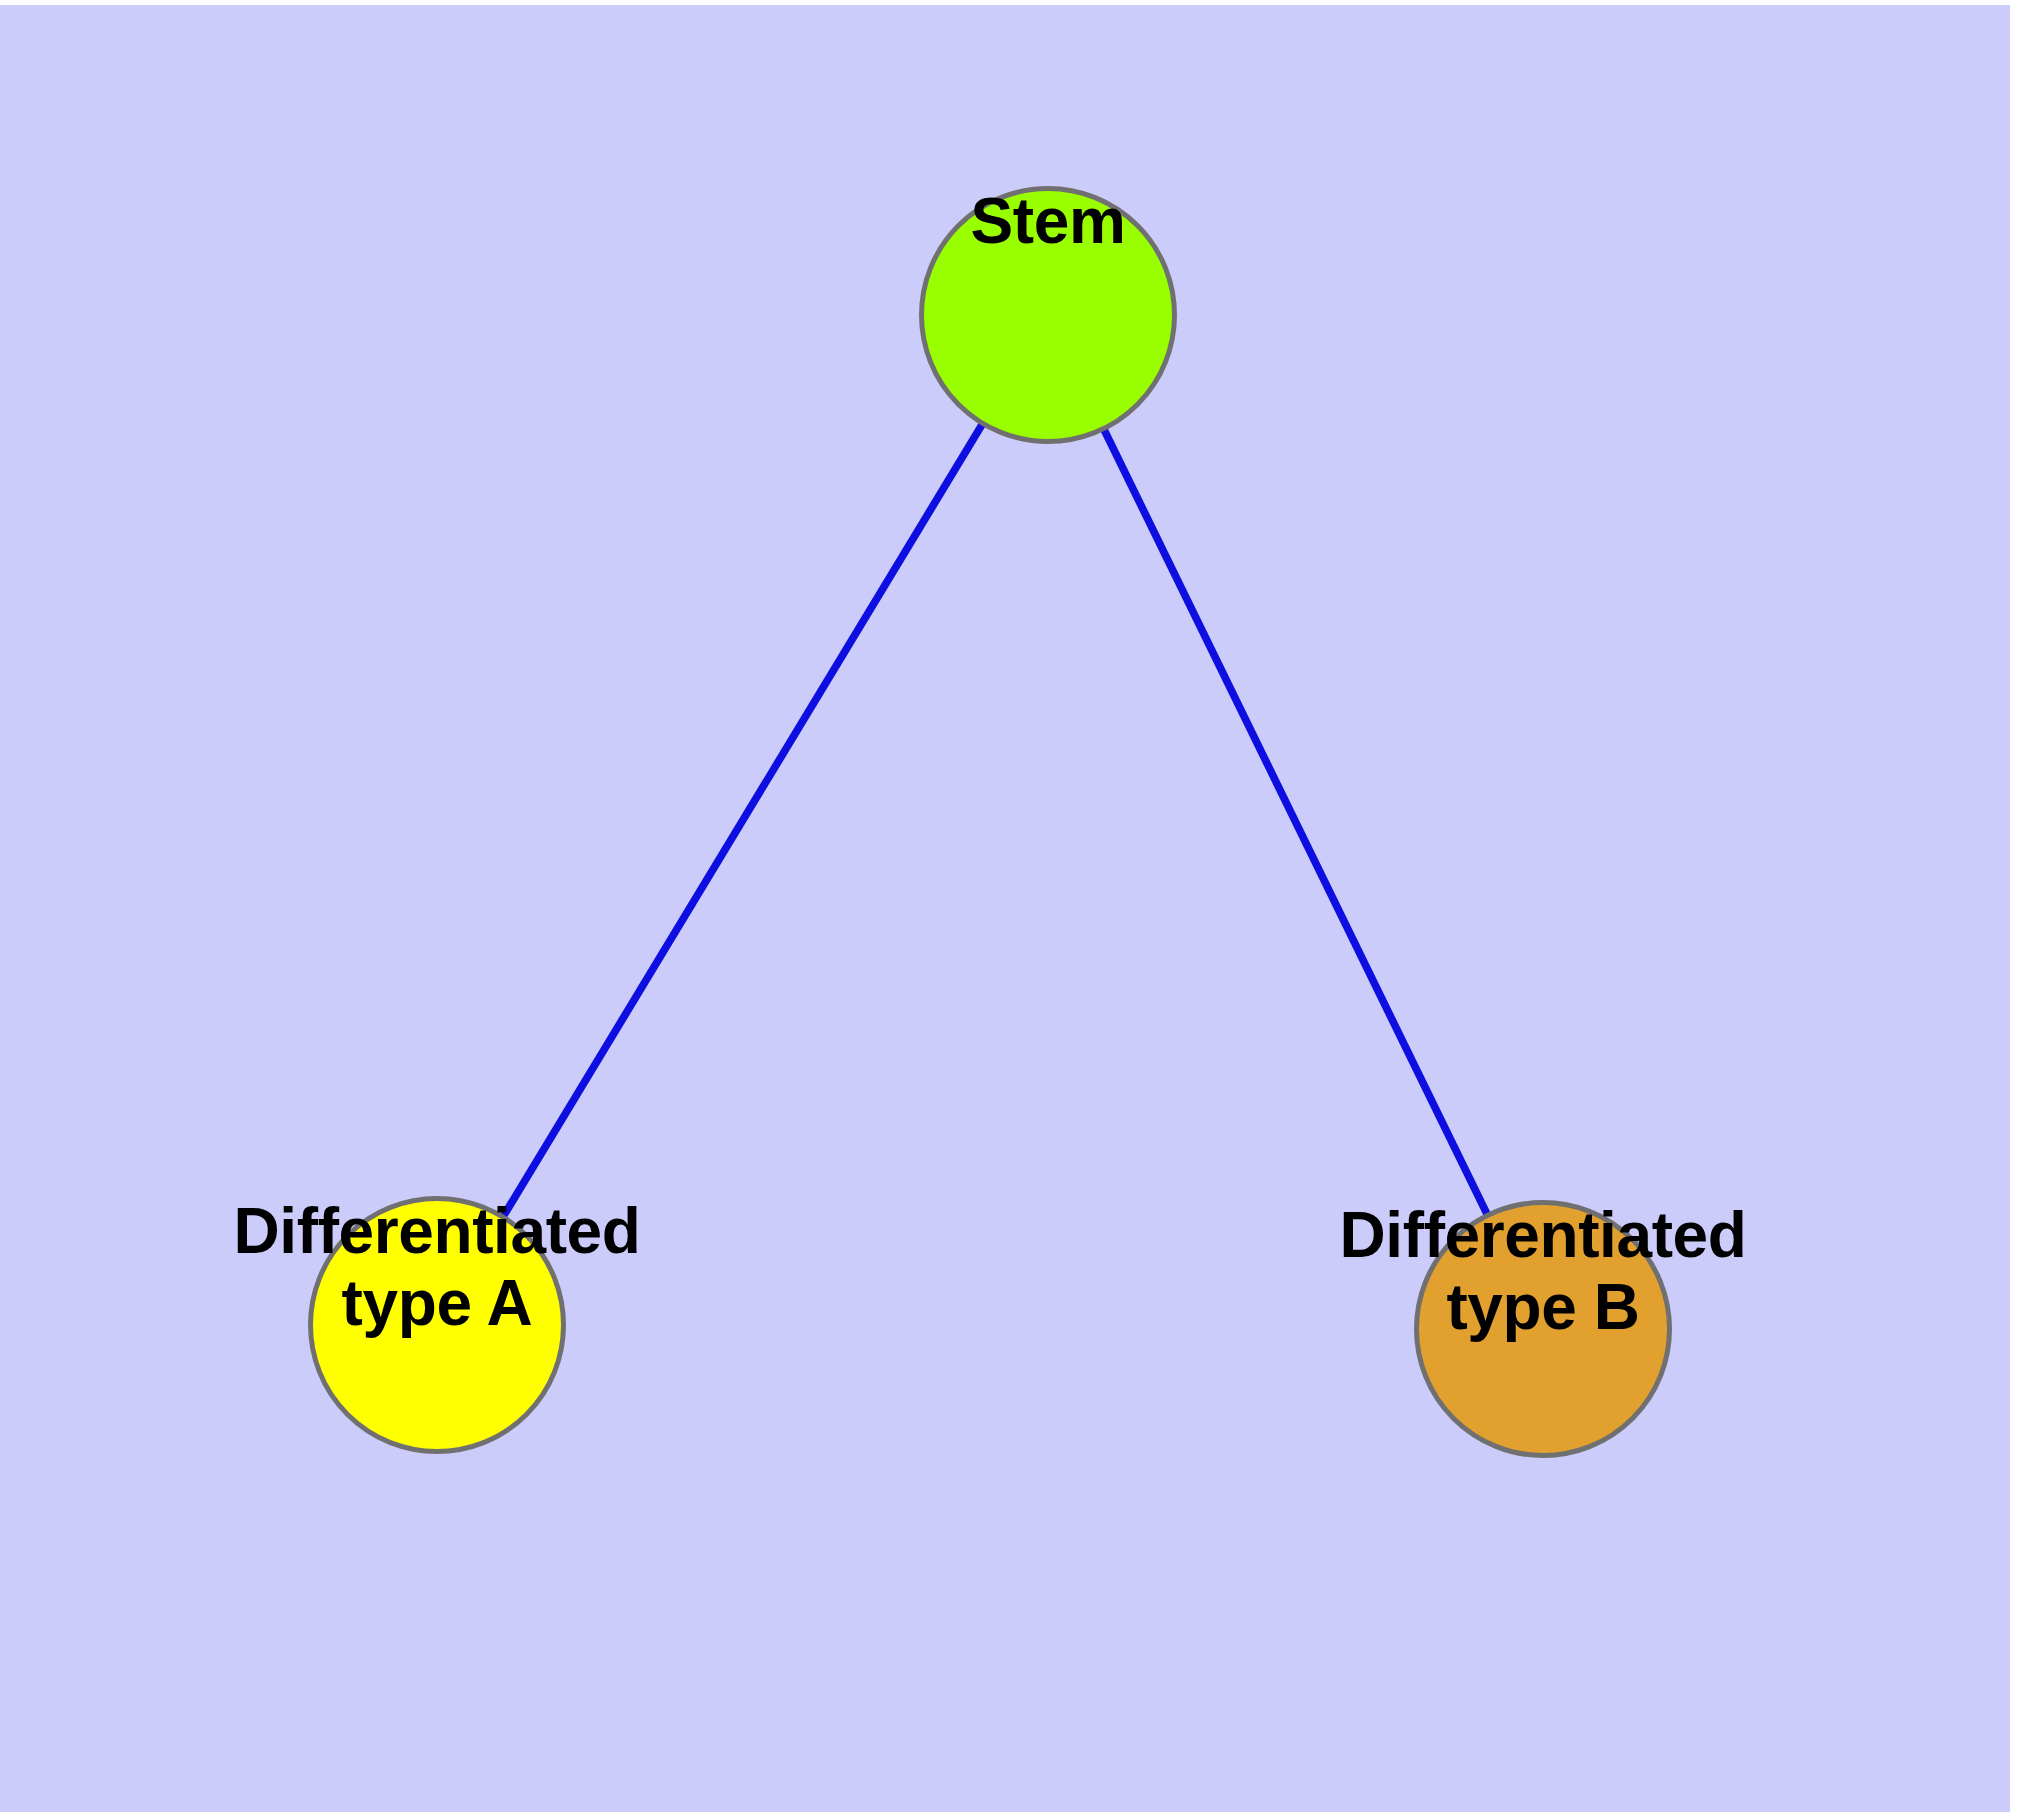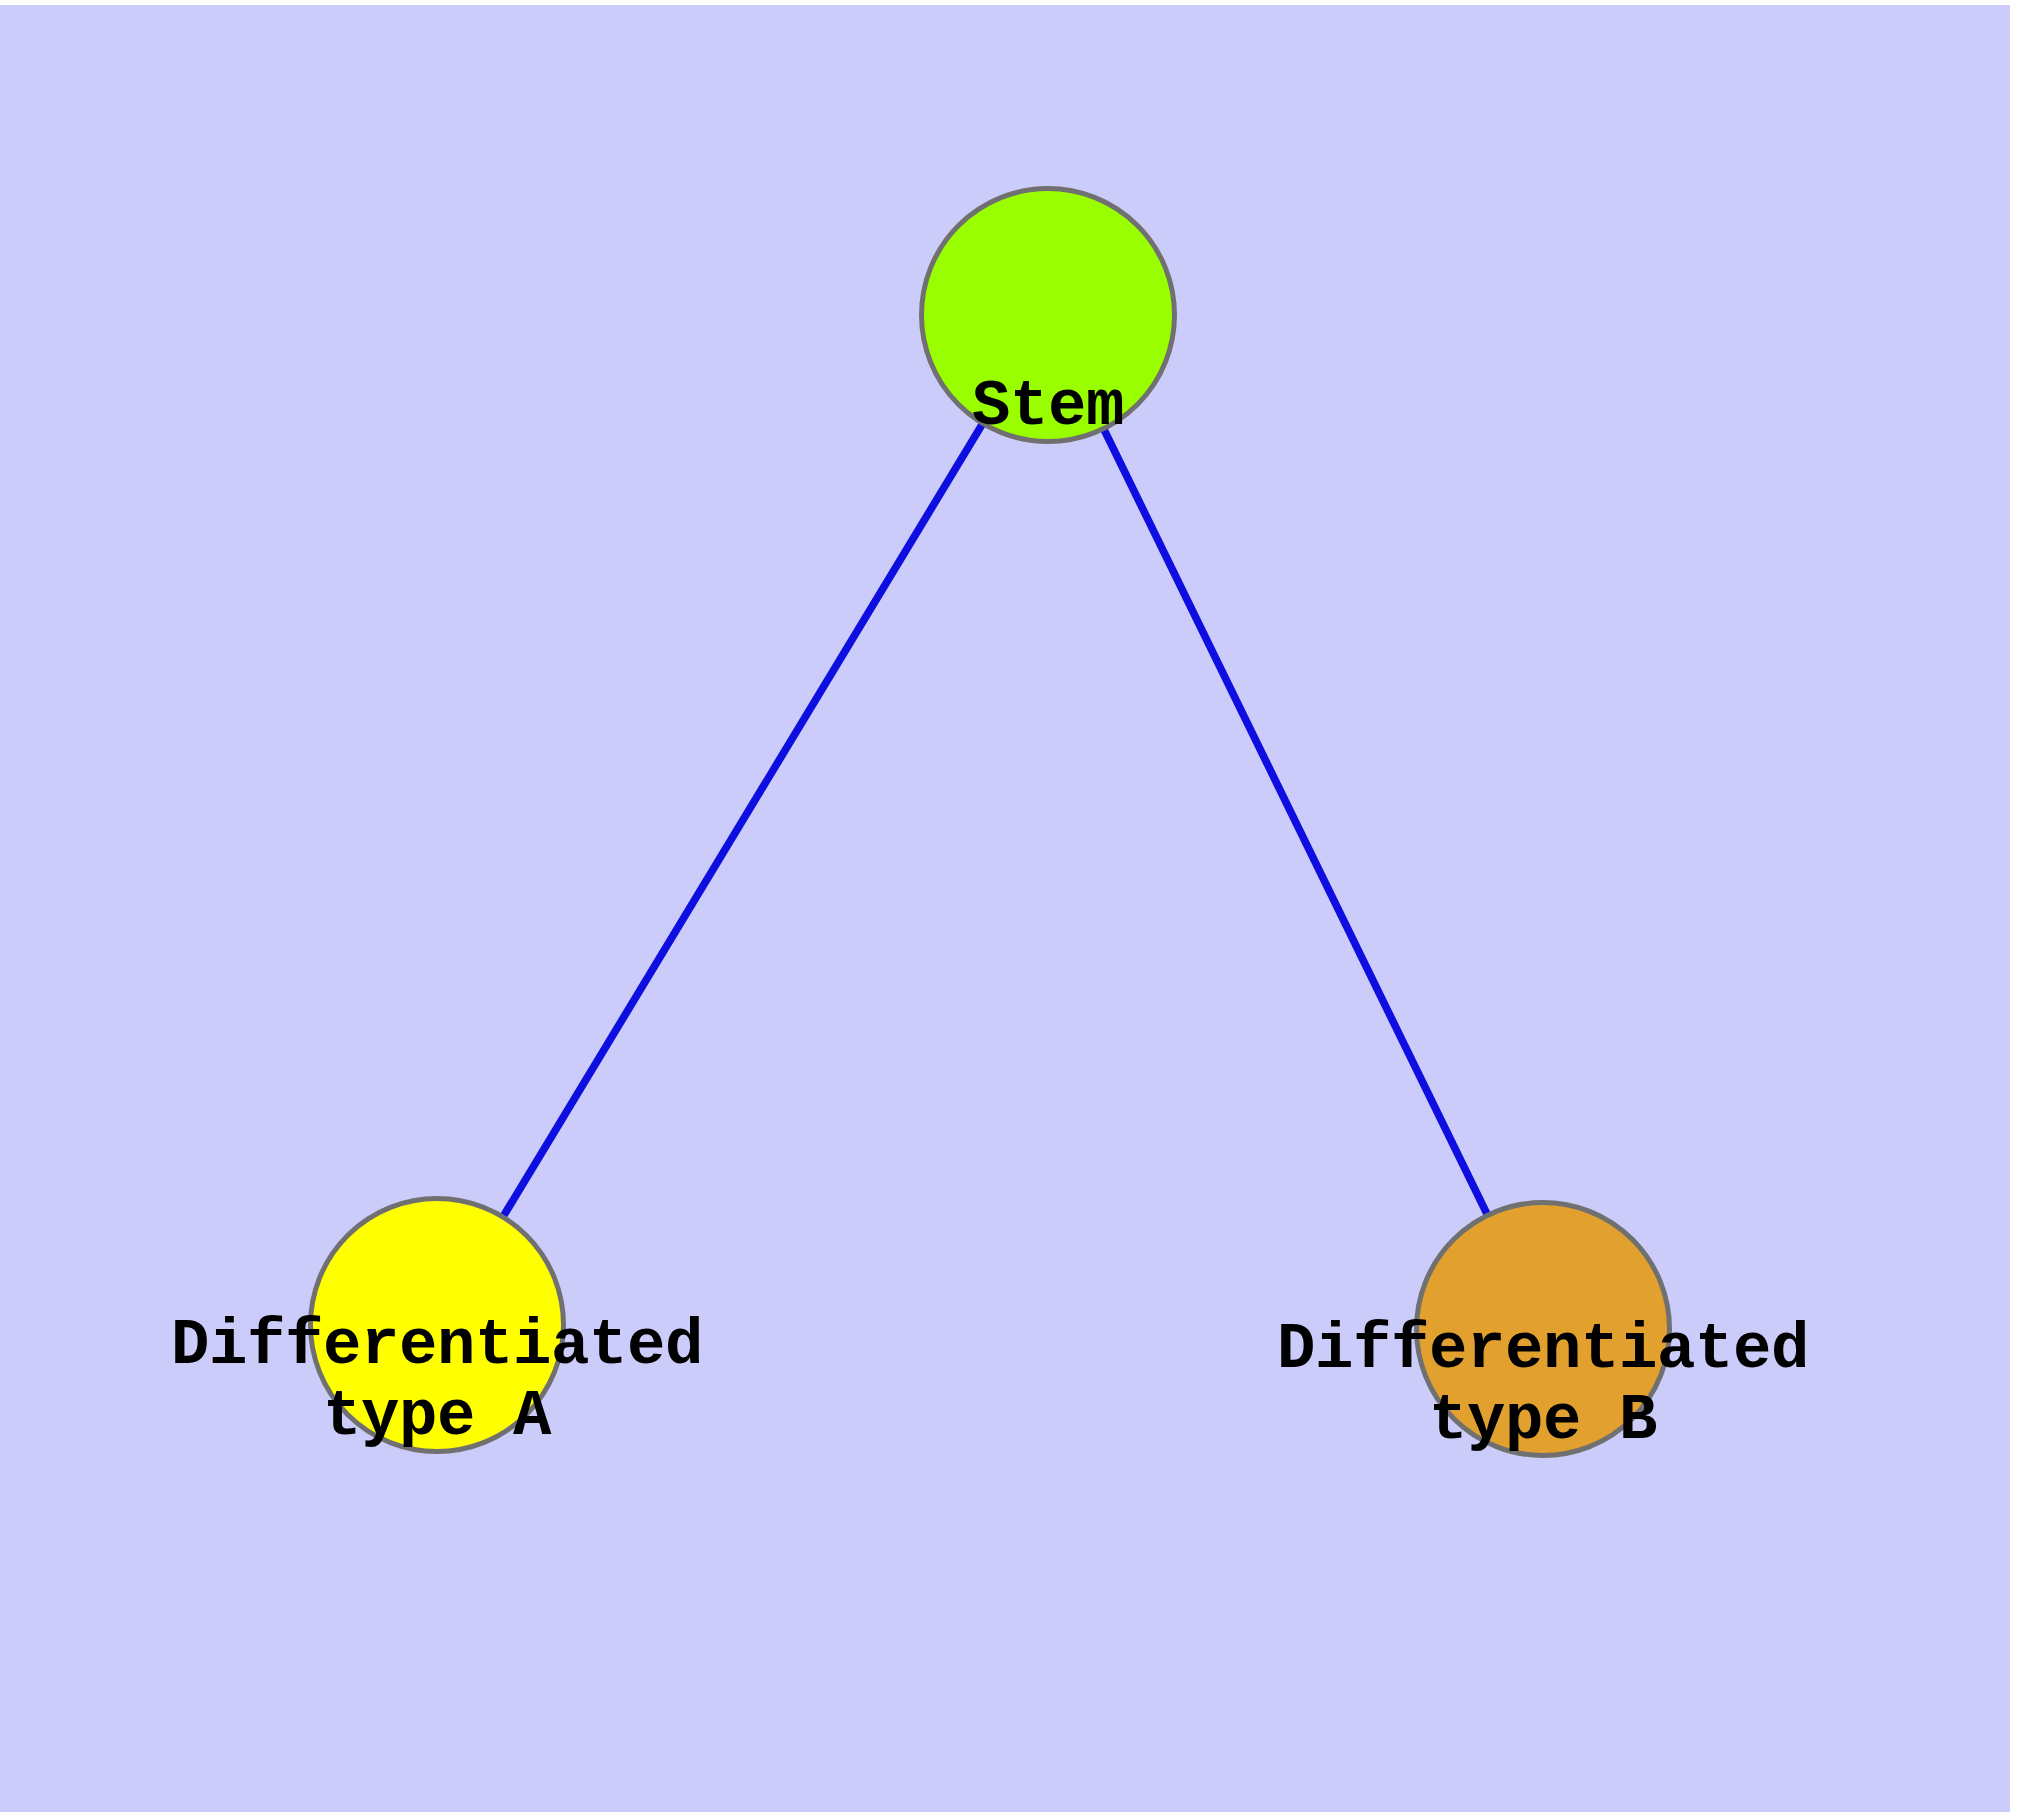--- a/index.html
+++ b/index.html
@@ -29,23 +29,22 @@
     left: 0;
     top: 0;
     width: 100%;
     height: 100%;
     display: block;
   }
   .node-group {
     position: absolute;
     transform: translate(-50%, -50%);
     display: flex;
-    align-items: flex-end;
+    align-items: flex-start;
     justify-content: center;
-    font-family: Liberation Mono, monospace;
   }
   .node-circle {
     position: absolute;
     left: 50%;
     top: 50%;
     transform: translate(-50%, -50%);
     border-radius: 50%;
     box-sizing: border-box;
     border: 5.1px solid #707070;
   }

